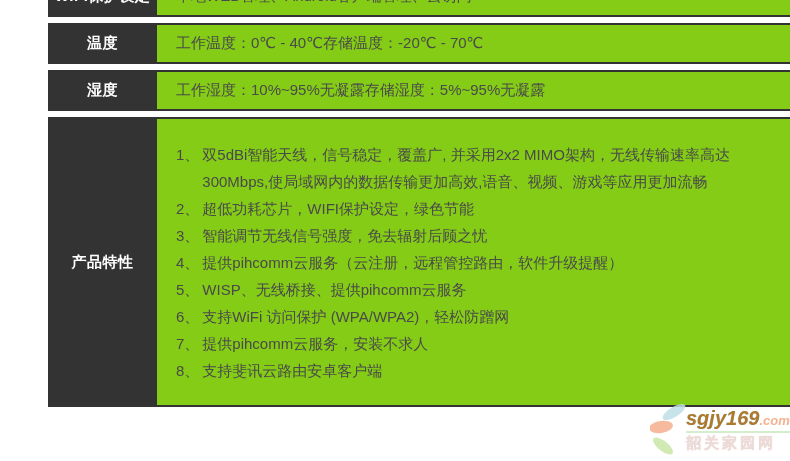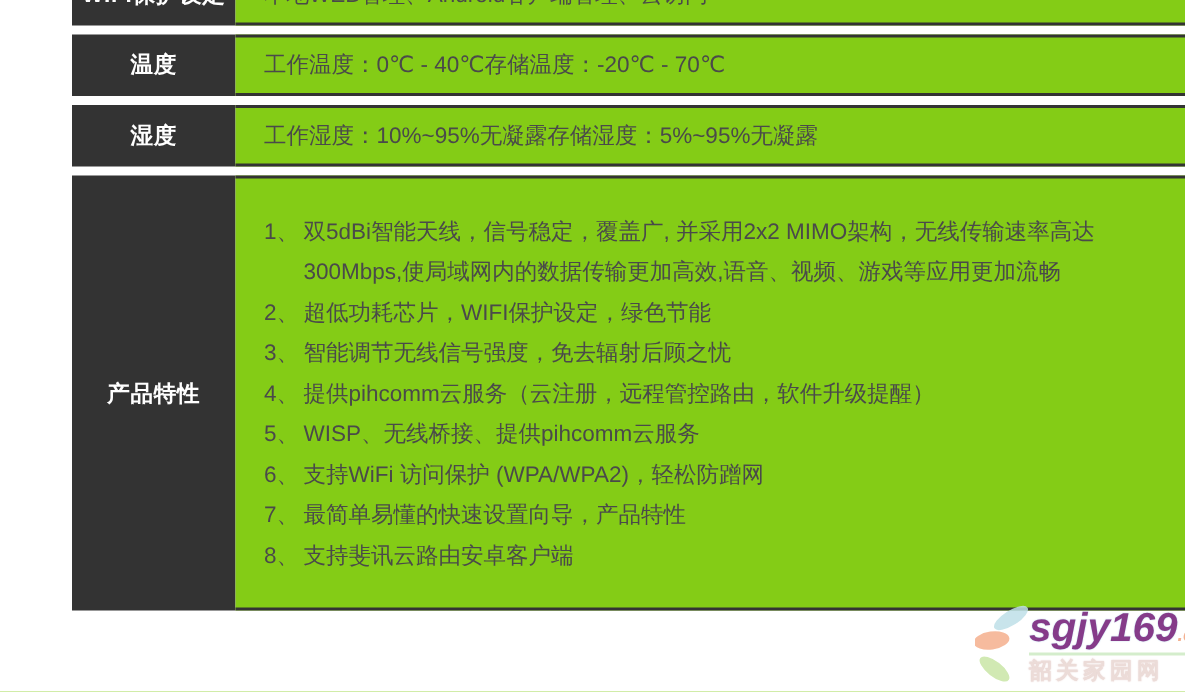--- a/index.html
+++ b/index.html
@@ -82,22 +82,22 @@
   .wm-flower { flex: none; width: 38px; height: 60px; }
   .wm-text { margin-left: -2px; }
   .wm-site-line {
     font-style: italic;
     font-weight: bold;
     white-space: nowrap;
     border-bottom: 2px solid #cdebc4;
     padding-bottom: 1px;
   }
   .wm-site {
-    font-size: 27px;
-    color: #701a75;
+    font-size: 20px;
+    color: #a16207;
     text-shadow: 0 0 1px #9fc4e0;
   }
   .wm-tld {
     font-size: 13px;
     color: #f2a47e;
   }
   .wm-caption {
     font-size: 15px;
     font-weight: bold;
     color: #e9d6d2;
@@ -147,21 +147,21 @@
           <div class="feature-item">
             <span class="feature-num">5、</span>
             <span class="feature-text">WISP、无线桥接、提供pihcomm云服务</span>
           </div>
           <div class="feature-item">
             <span class="feature-num">6、</span>
             <span class="feature-text">支持WiFi 访问保护 (WPA/WPA2)，轻松防蹭网</span>
           </div>
           <div class="feature-item">
             <span class="feature-num">7、</span>
-            <span class="feature-text">最简单易懂的快速设置向导，产品特性</span>
+            <span class="feature-text">提供pihcomm云服务，安装不求人</span>
           </div>
           <div class="feature-item">
             <span class="feature-num">8、</span>
             <span class="feature-text">支持斐讯云路由安卓客户端</span>
           </div>
         </div>
       </div>
     </div>
 
   <div class="watermark">

